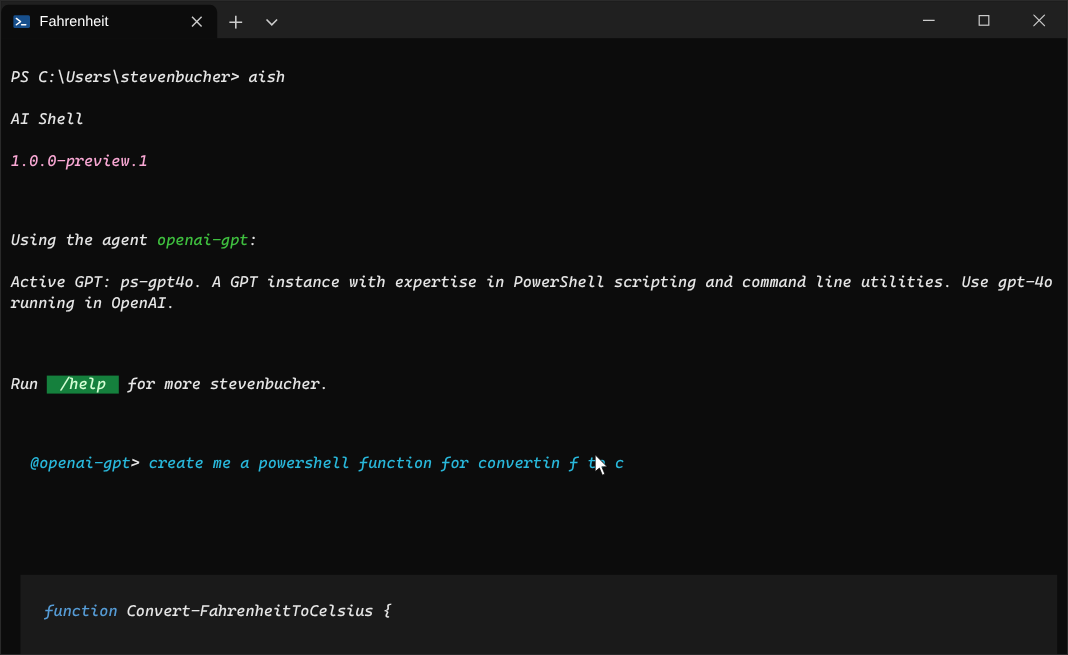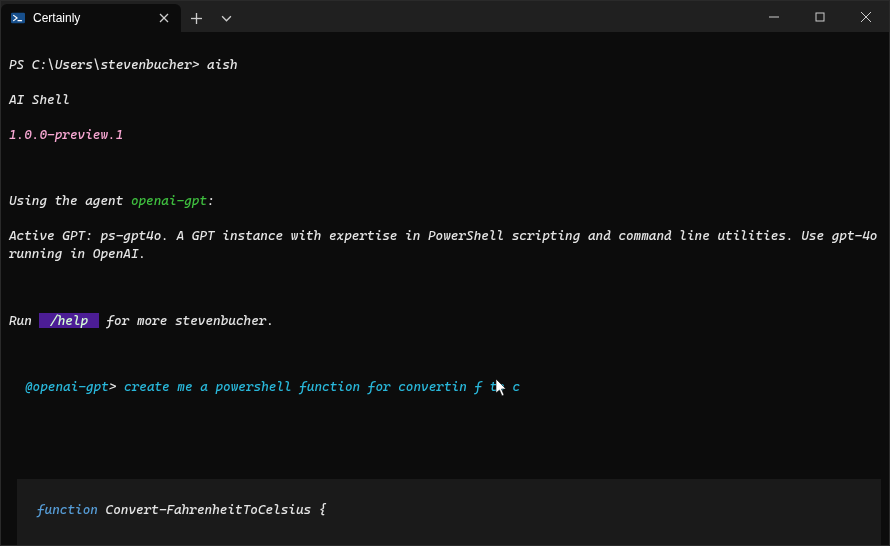--- a/index.html
+++ b/index.html
@@ -54,21 +54,21 @@
     overflow:hidden;
     position:relative;
   }
   .line { min-height: 14px; font-style: italic; }
   .grey { color:#f9a8d4; }
   .green { color:#3fbf3f; }
   .cyan { color:#29b8db; }
   .white { color:#e6e6e6; }
   .prompt-at { color:#29b8db;margin-left:16px; }
   .help-badge {
-    background:#4c1d95; color:#d6ffd6; padding:0 3px;
+    background:#15803d; color:#d6ffd6; padding:0 3px;
   }
   .codeblock {
     background:#1a1a1a;
     margin: 3px 0 3px 8px;
     padding: 4px 12px 4px 20px;
   }
   .kw { color:#569cd6; }
   .fn { color:#e6e6e6; }
   .cursor {
     position:absolute;
@@ -84,21 +84,21 @@
   <div class="titlebar">
     <div class="tab-strip">
       <div class="tab">
         <span class="icon">
           <svg width="14" height="14" viewBox="0 0 16 16">
               <rect x="0" y="2" width="16" height="12" rx="1.5" fill="#174f8c"></rect>
               <path d="M3 5 L7 8 L3 11" stroke="#fff" stroke-width="1.4" fill="none" stroke-linecap="round" stroke-linejoin="round"></path>
               <line x1="8" y1="11" x2="12" y2="11" stroke="#fff" stroke-width="1.4" stroke-linecap="round"></line>
             </svg>
         </span>
-        <span class="label">Certainly</span>
+        <span class="label">Fahrenheit</span>
         <span class="close">
           <svg width="10" height="10" viewBox="0 0 10 10">
               <line x1="1" y1="1" x2="9" y2="9" stroke="#ccc" stroke-width="1.2"></line>
               <line x1="9" y1="1" x2="1" y2="9" stroke="#ccc" stroke-width="1.2"></line>
             </svg>
         </span>
       </div>
       <div class="newtab">
         <svg width="11" height="11" viewBox="0 0 10 10">
             <line x1="5" y1="0" x2="5" y2="10" stroke="#ccc" stroke-width="1.2"></line>

